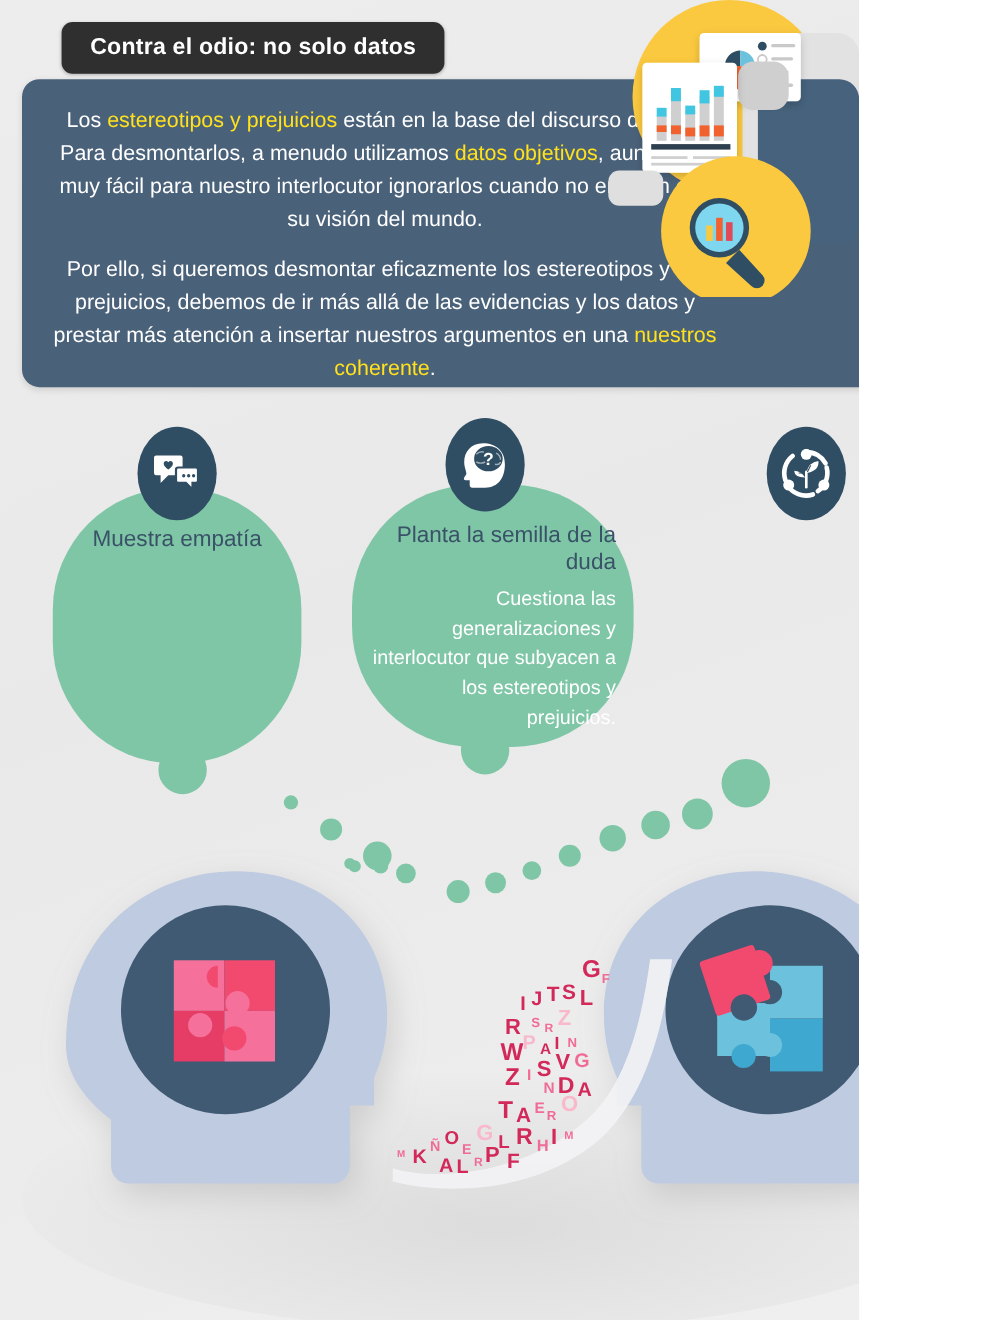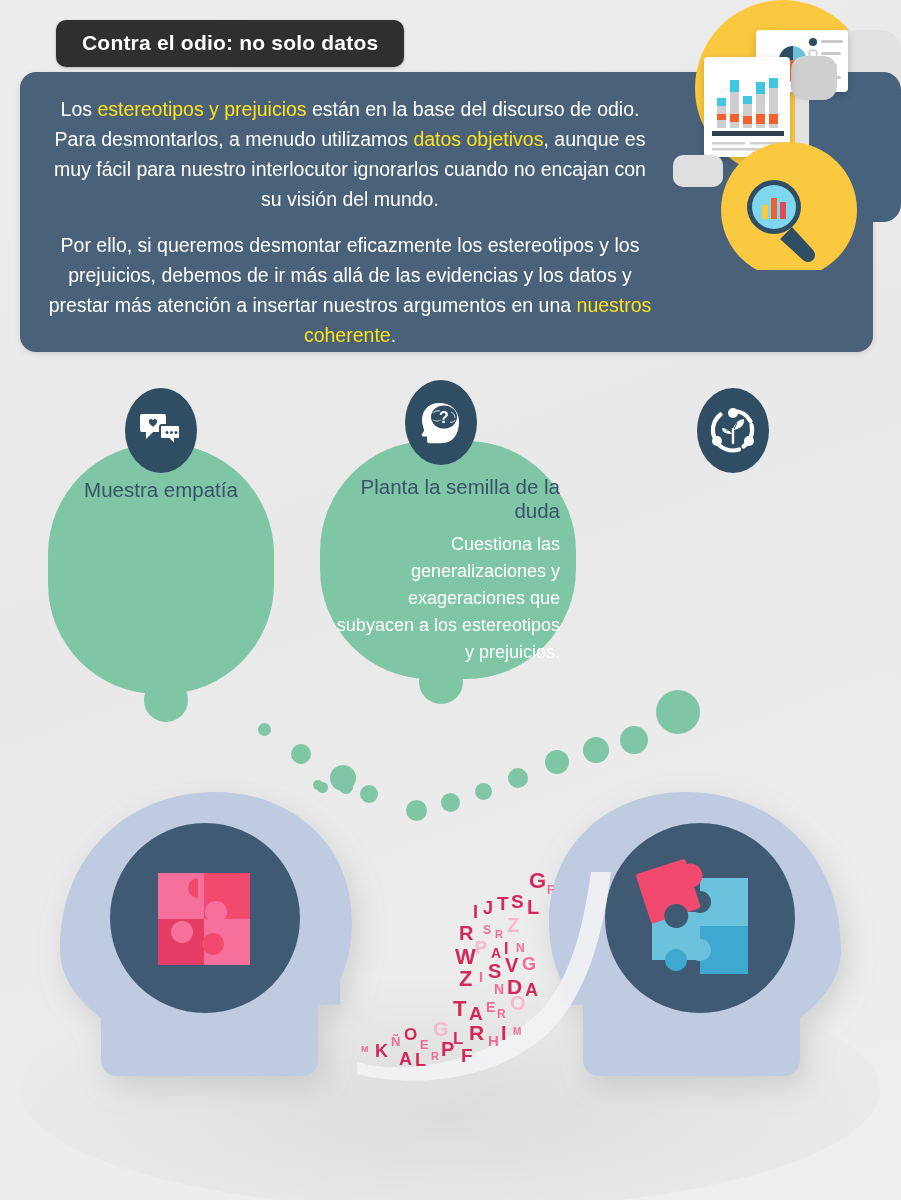--- a/index.html
+++ b/index.html
@@ -2,21 +2,21 @@
 <html><head>
 <meta charset="utf-8">
 <style>
   html, body {
     margin: 0;
     padding: 0;
     background: #ffffff;
   }
   #page {
     position: relative;
-    width: 901px;
+    width: 781px;
     height: 1200px;
     overflow: hidden;
     background: linear-gradient(160deg, #ededed 0%, #e9e9e9 45%, #efefef 100%);
     font-family: "Liberation Sans", sans-serif;
   }
 
   
   .title-badge {
     position: absolute;
     left: 56px;
@@ -238,21 +238,21 @@
   <div class="icon-bubble" style="left:405px; top:380px;">
     <svg width="44" height="46" viewBox="0 0 44 46">
       <path d="M20 3 C9 3 3 11 3 20 c0 5 2 8 2 11 l-2 3 c-0.8 1.2 0 2.6 1.4 2.6 H8 v4.5 c0 1.2 1 2.2 2.2 2.2 H22 C34 43.3 40 34 40 22 C40 10 32 3 20 3 z" fill="#ffffff"></path>
       <ellipse cx="25" cy="17" rx="13" ry="11.5" fill="#2f4d63"></ellipse>
       <path d="M14 13 q3 -3 7 -2 M14 20 q4 2 8 0 M32 12 q4 2 4 6 M31 22 q4 1 5 -2" stroke="#ffffff" stroke-width="1.3" fill="none" opacity="0.55"></path>
       <text x="25" y="23" font-family="Liberation Sans, sans-serif" font-size="16" font-weight="bold" fill="#ffffff" text-anchor="middle">?</text>
     </svg>
   </div>
   <div class="card" style="left:320px; top:441px; width:256px; height:238px;text-align:right;">
     <p class="card-title">Planta la semilla de la duda</p>
-    <p class="card-body">Cuestiona las generalizaciones y exageraciones que subyacen a los estereotipos y prejuicios.</p>
+    <p class="card-body">Cuestiona las generalizaciones y interlocutor que subyacen a los estereotipos y prejuicios.</p>
   </div>
 
   <div class="icon-bubble" style="left:697px; top:388px;">
     <svg width="46" height="46" viewBox="0 0 46 46">
       <path d="M23 3 a20 20 0 0 1 17.5 10.2" stroke="#ffffff" stroke-width="4.2" fill="none" stroke-linecap="round"></path>
       <path d="M41.5 17 a20 20 0 0 1 -8 21.5" stroke="#ffffff" stroke-width="4.2" fill="none" stroke-linecap="round"></path>
       <path d="M29 41.5 a20 20 0 0 1 -23.5 -9" stroke="#ffffff" stroke-width="4.2" fill="none" stroke-linecap="round"></path>
       <path d="M4 28.5 a20 20 0 0 1 6.5 -22" stroke="#ffffff" stroke-width="4.2" fill="none" stroke-linecap="round"></path>
       <circle cx="23" cy="5" r="5" fill="#ffffff"></circle>
       <circle cx="7" cy="33" r="5" fill="#ffffff"></circle>

